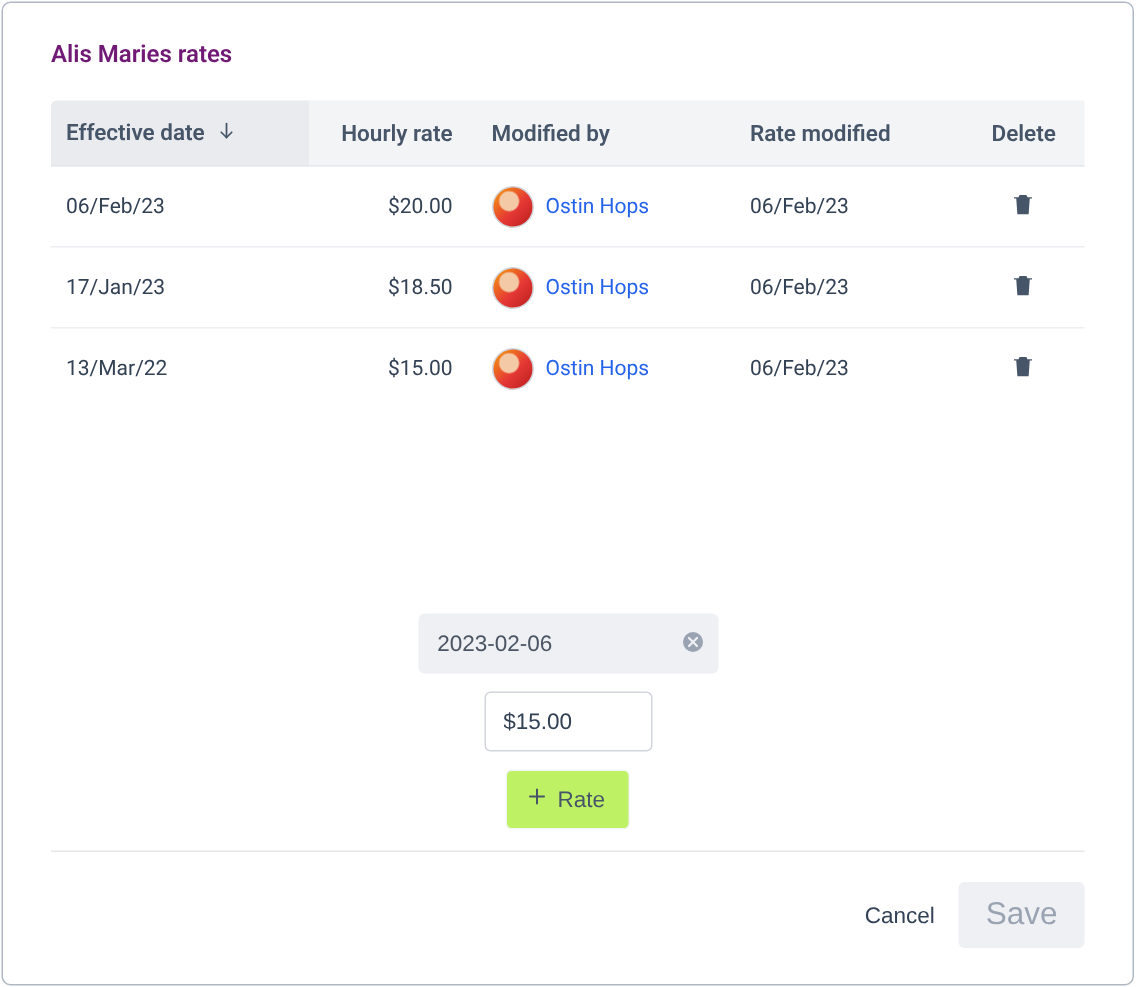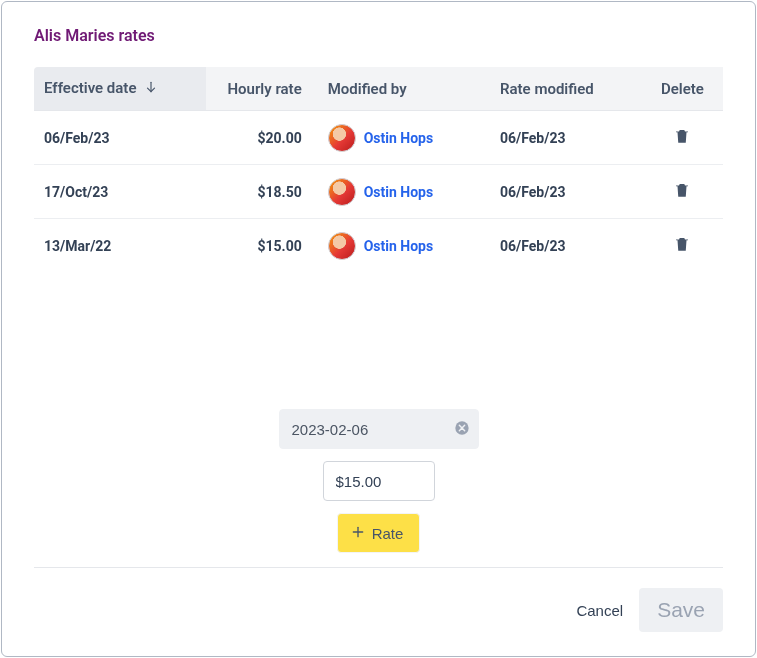--- a/index.html
+++ b/index.html
@@ -57,21 +57,20 @@
   .sort-arrow {
     display: inline-block;
     margin-left: 4px;
     vertical-align: middle;
   }
   .rates tbody td {
     padding: 12px 10px;
     border-bottom: 1px solid #eceef1;
     color: #334155;
     vertical-align: middle;
-    font-weight: bold;
   }
   .rates tbody tr:last-child td { border-bottom: none; }
   .col-date { width: 170px; }
   .col-rate { width: 110px; text-align: right; padding-right: 16px !important; }
   .col-mod { width: 170px; }
   .col-lastmod { width: 150px; }
   .col-delete { width: 80px; text-align: center !important; }
 
   .modby-cell { display: flex; align-items: center; gap: 8px; }
   .avatar {
@@ -133,21 +132,21 @@
     color: #334155;
     border: 1px solid #d1d5db;
     border-radius: 4px;
     background: #fff;
     outline: none;
   }
 
   .add-rate-btn {
     height: 40px;
     padding: 0 16px 0 12px;
-    background: #fde047;
+    background: #bef264;
     border: 1px solid #f3f4f6;
     border-radius: 4px;
     display: inline-flex;
     align-items: center;
     gap: 6px;
     font-size: 15px;
     color: #475569;
     cursor: pointer;
     justify-content: space-between;
   }
@@ -210,21 +209,21 @@
               </div>
             </td>
             <td class="col-lastmod">06/Feb/23</td>
             <td class="col-delete"><button class="trash-btn">
                 <span><svg viewBox="0 0 24 24">
                     <path d="M6 7h12l-1 14H7L6 7zm3-3h6l1 2H8l1-2zM4 6h16v1H4V6z"></path>
                   </svg></span>
               </button></td>
           </tr>
           <tr>
-            <td class="col-date">17/Oct/23</td>
+            <td class="col-date">17/Jan/23</td>
             <td class="col-rate">$18.50</td>
             <td class="col-mod">
               <div class="modby-cell">
                 <span class="avatar"></span>
                 <span class="modby-name">Ostin Hops</span>
               </div>
             </td>
             <td class="col-lastmod">06/Feb/23</td>
             <td class="col-delete"><button class="trash-btn">
                 <span><svg viewBox="0 0 24 24">

